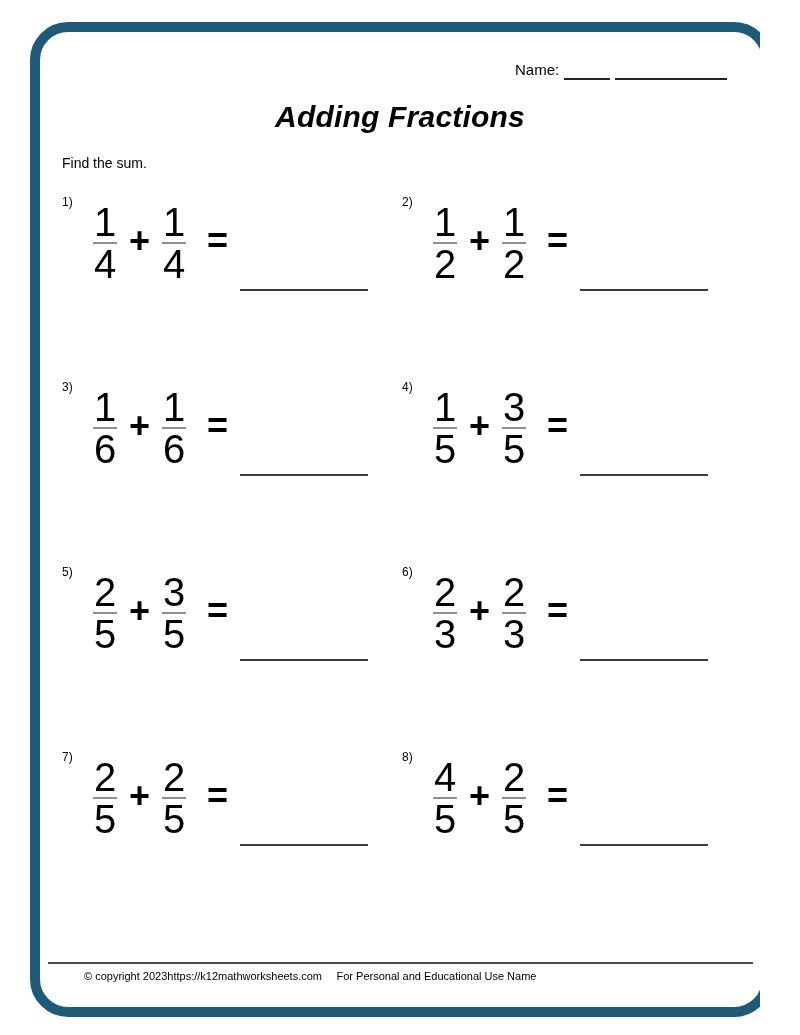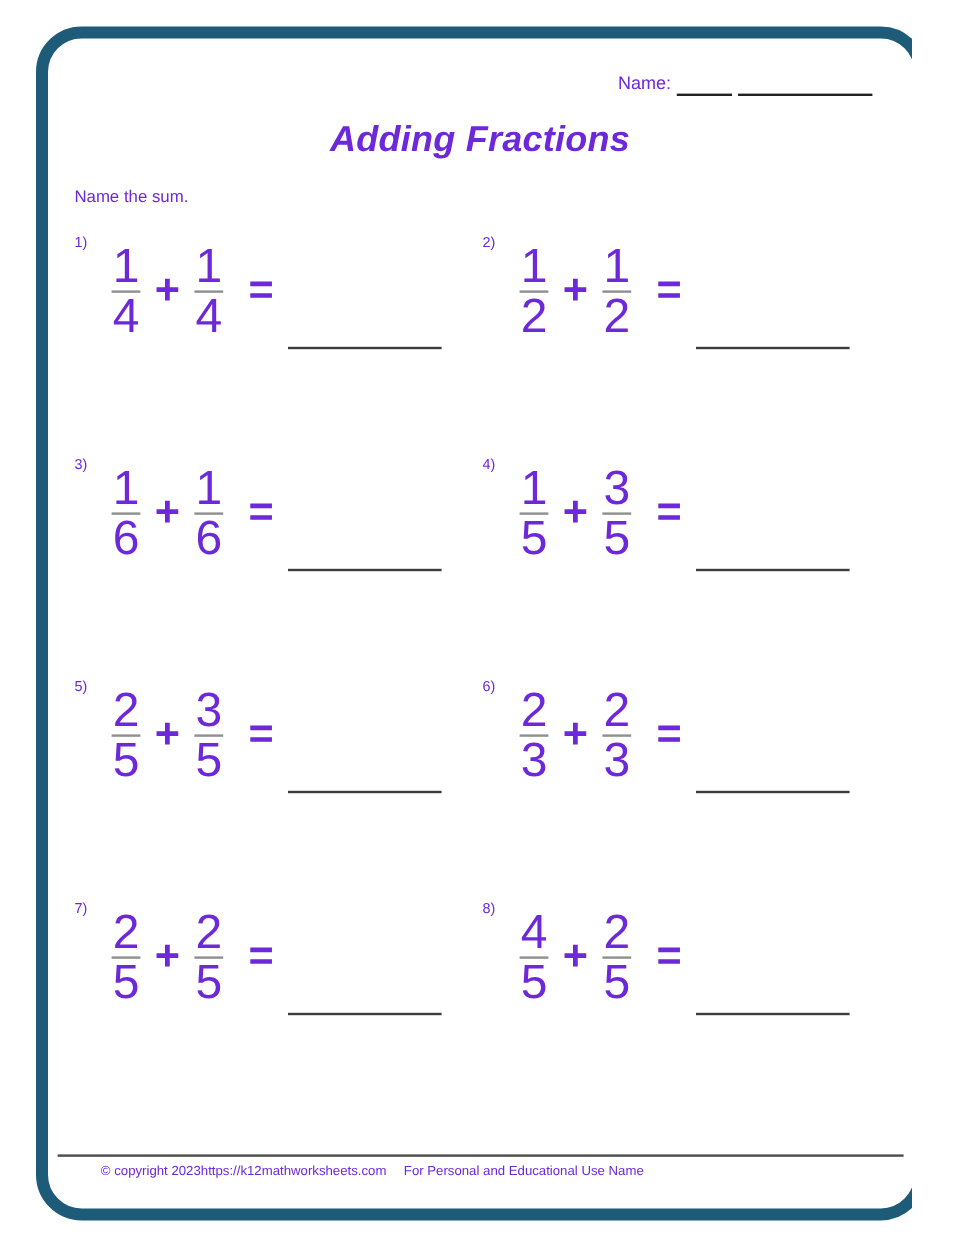--- a/index.html
+++ b/index.html
@@ -1,19 +1,19 @@
 <!DOCTYPE html>
 <html style="--border: #1d5b78; --text: #1a1a1a; --fraction-bar: #8f8f8f; --answer-line: #3c3c3c;"><head>
 <meta charset="utf-8">
 <style>
   * { margin:0; padding:0; box-sizing:border-box; }
   html,body { background:#fff; }
   .page {
     position:relative; width:760px; height:1035px; background:#fff;
-    font-family:"Liberation Sans", sans-serif; color:#6d28d9; overflow:hidden;
+    font-family:"Liberation Sans", sans-serif; color:#000000; overflow:hidden;
   }
   .frame {
     position:absolute; left:30px; top:22px; width:742px; height:995px;
     border:10px solid var(--border, #1d5b78); border-radius:38px;
   }
   .name-row {
     position:absolute; top:60px; left:515px;
     display:flex; align-items:flex-end; gap:5px; font-size:15px;
   }
   .name-label { line-height:20px; }
@@ -50,21 +50,21 @@
 <div class="page">
   <div class="frame"></div>
 
   <div class="name-row">
     <span class="name-label">Name:</span>
     <span class="name-line short"></span>
     <span class="name-line long"></span>
   </div>
 
   <div class="title">Adding Fractions</div>
-  <div class="instruction">Name the sum.</div>
+  <div class="instruction">Find the sum.</div>
 
   <div class="problems">
 
     <div class="problem">
       <span class="pnum">1)</span>
       <span class="frac">
         <span class="fnum">1</span>
         <span class="fbar"></span>
         <span class="fden">4</span>
       </span>

